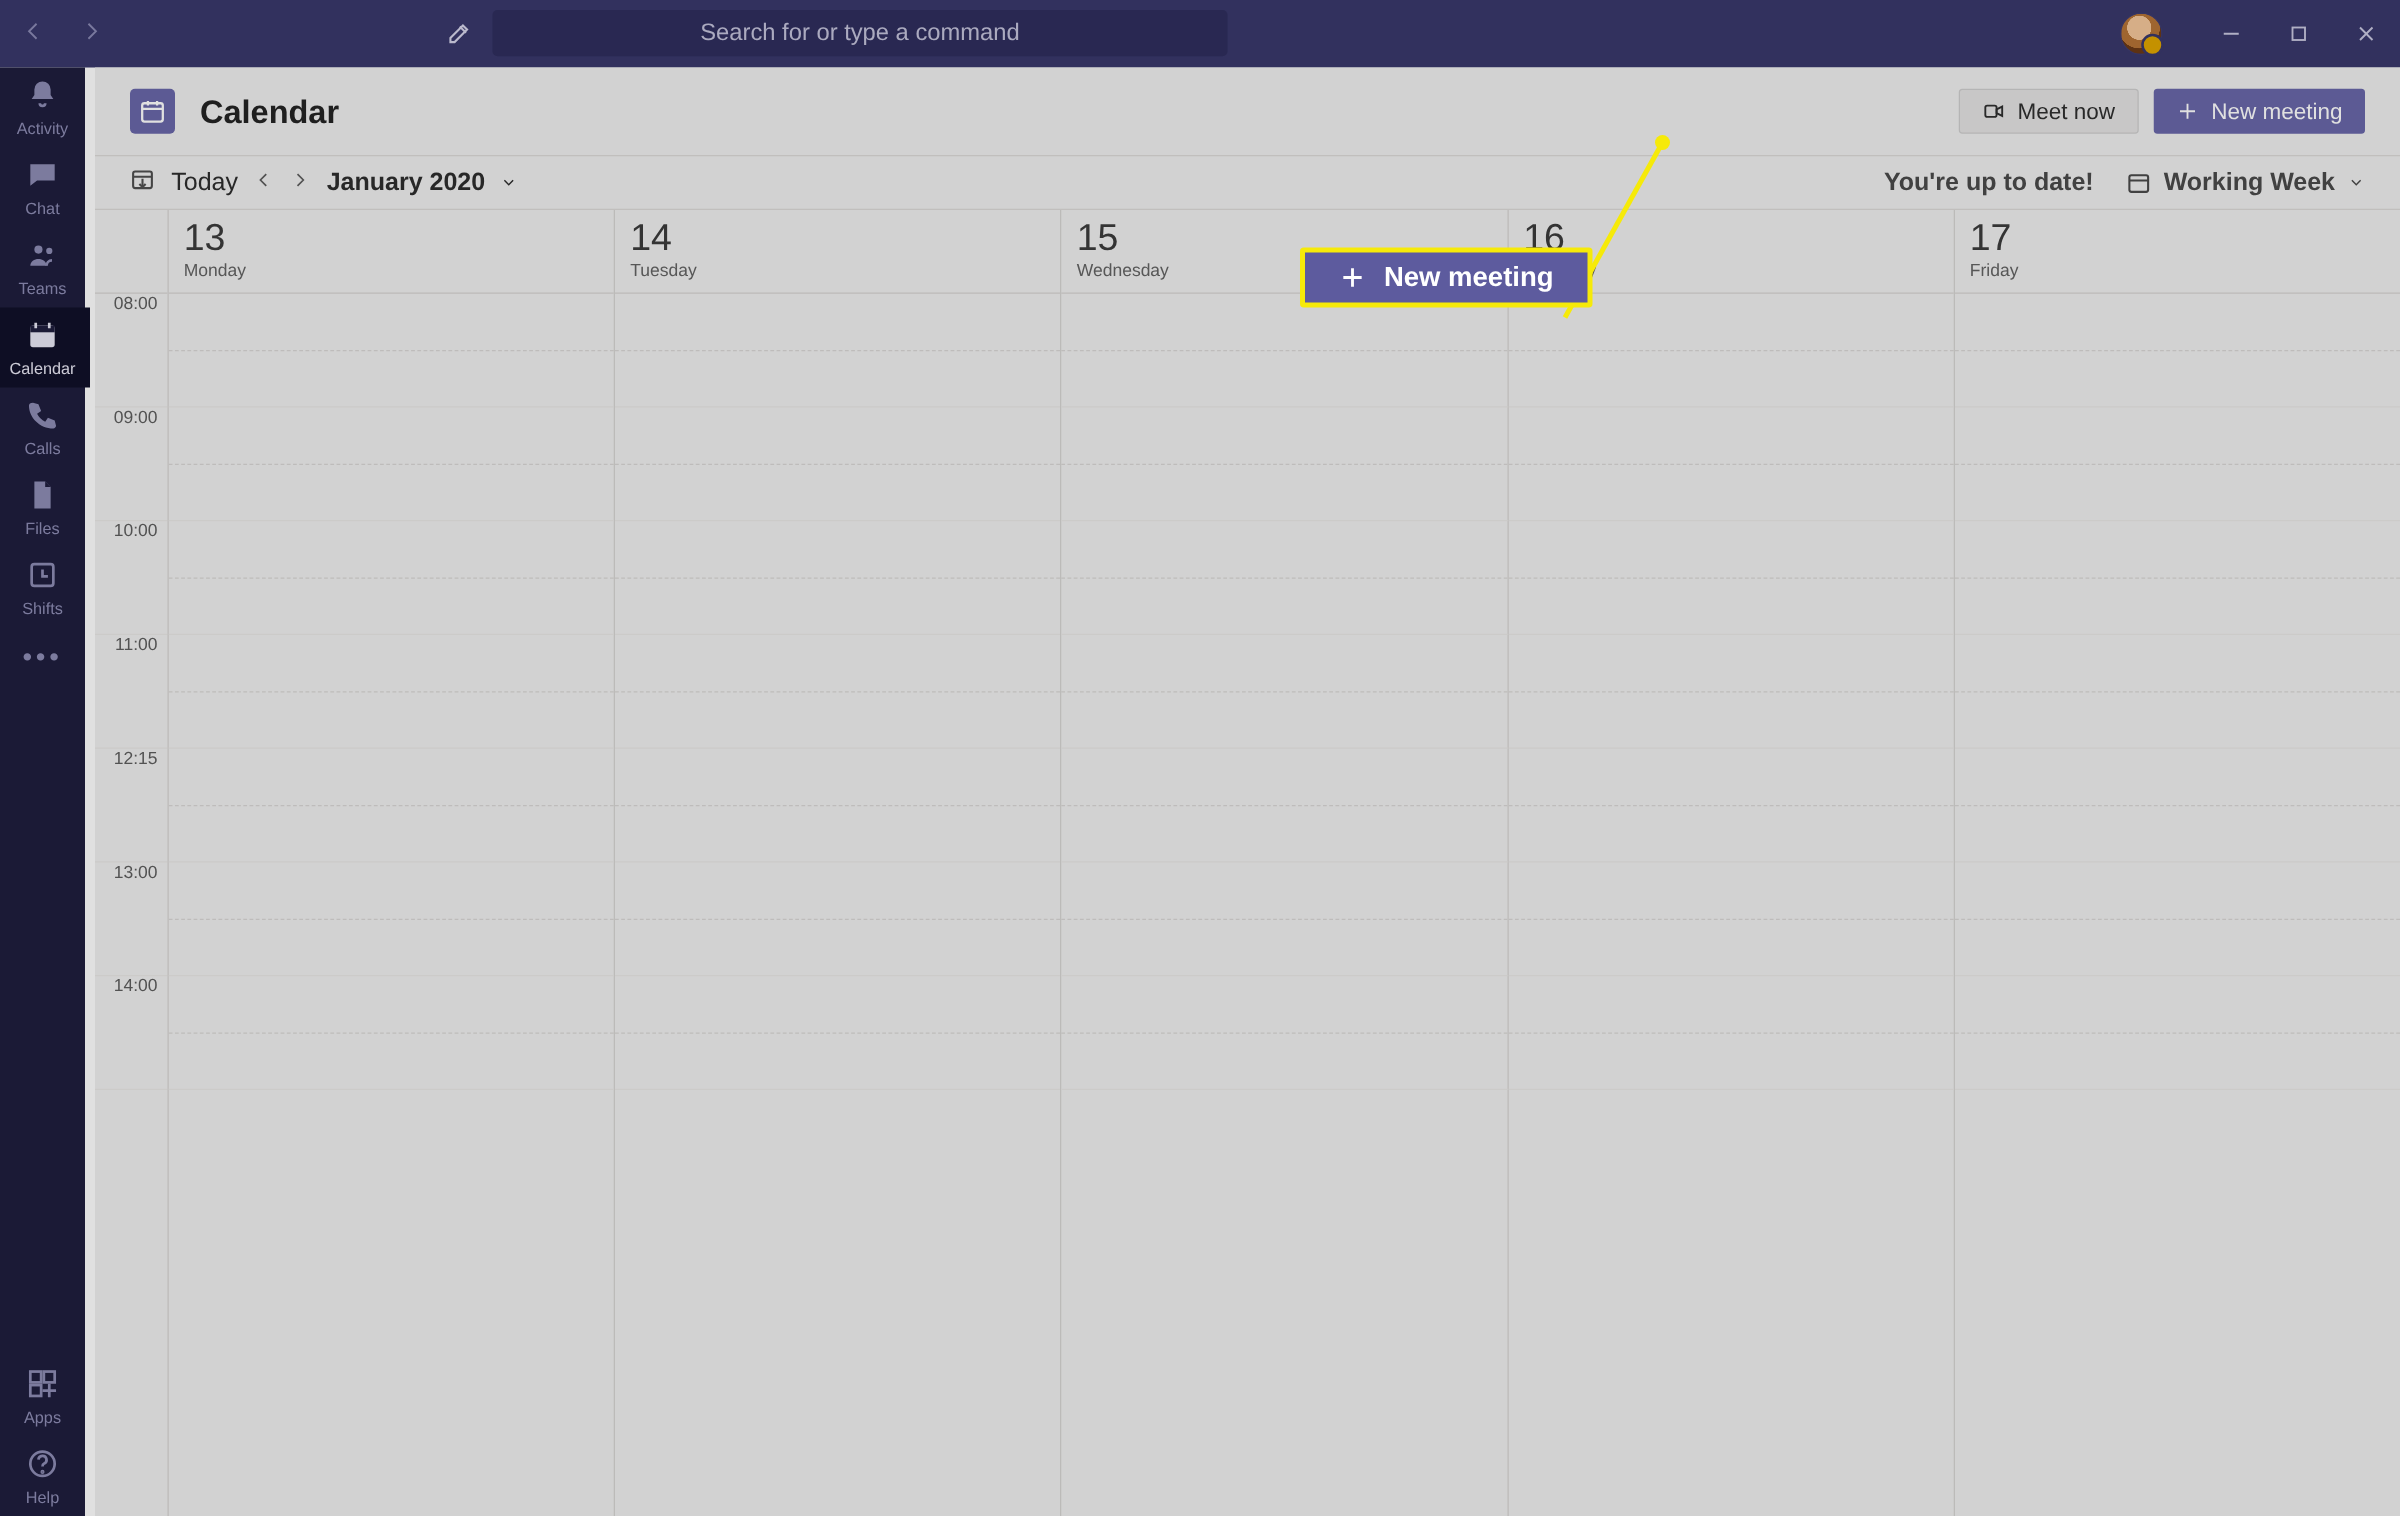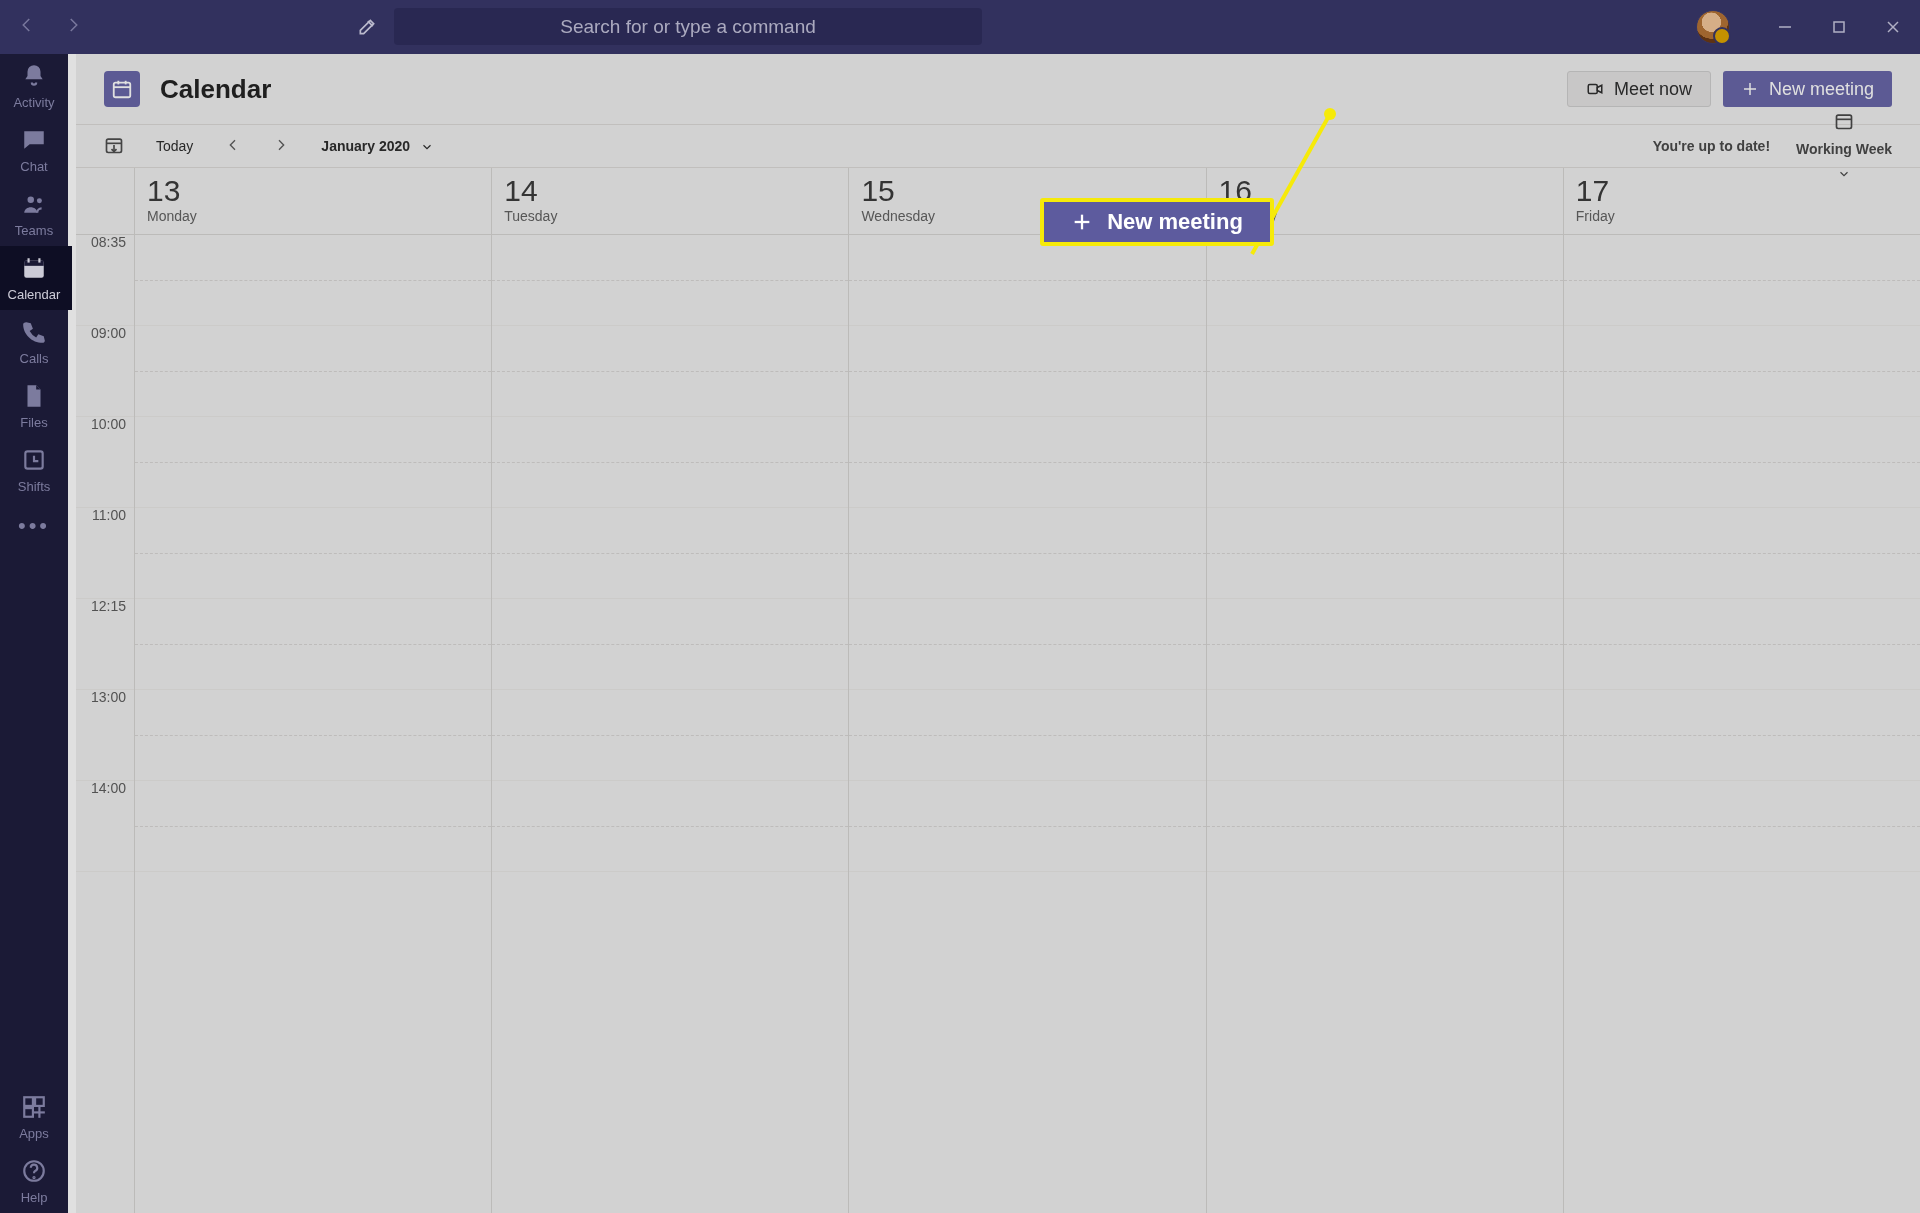--- a/index.html
+++ b/index.html
@@ -57,21 +57,21 @@
 .header{ height:70px; display:flex; align-items:center; padding:0 28px; gap:20px;}
 .app-icon{ width:36px; height:36px; border-radius:4px; background:#6967a9; display:flex; align-items:center; justify-content:center;}
 .app-icon svg{ width:22px; height:22px; stroke:#fff; fill:none;}
 .title{ font-size:26px; font-weight:700; color:#242424;}
 .header-right{ margin-left:auto; display:flex; gap:12px;}
 .btn{ height:36px; border-radius:3px; display:flex; align-items:center; gap:10px; padding:0 18px; font-size:18px; white-space:nowrap;}
 .btn.secondary{ background:#e4e3e3; border:1px solid #cfcece; color:#2f2f2f;}
 .btn.primary{ background:#6967a9; color:#fff;}
 .btn svg{ width:18px; height:18px; fill:none;}
 
-.toolbar{ height:44px; border-top:1px solid #dcdad8; border-bottom:1px solid #dcdad8; display:flex; align-items:center; padding:0 28px; gap:32px; color:#2e2e2e; font-size:14px;}
+.toolbar{ height:44px; border-top:1px solid #dcdad8; border-bottom:1px solid #dcdad8; display:flex; align-items:center; padding:0 28px; gap:13px; color:#2e2e2e; font-size:20px;}
 .toolbar .month{ font-weight:700; }
 .toolbar-right{ margin-left:auto; display:flex; align-items:center; gap:26px; color:#4a4a4a;font-weight:bold;}
 .chev-btn svg{ width:16px; height:16px; stroke:#5e5e5e; fill:none;}
 .mini-cal svg{width:20px;height:20px;stroke:#4f4f4f;fill:none;}
 
 
 .grid{ position:absolute; left:0; right:0; top:114px; bottom:0; display:flex; }
 .time-col{ width:58px; flex:none; }
 .time-col .head{ height:67px; border-bottom:1px solid #d7d5d3;}
 .time-slot{ height:91px; border-bottom:1px solid #e9e7e5; font-size:14px; color:#5e5e5e; text-align:right; padding-right:8px; line-height:1;}
@@ -253,37 +253,37 @@
           <polyline points="9 5 16 12 9 19" stroke-width="2"></polyline>
         </svg></span>
     <span class="month">
       <span>January 2020</span>
       <svg viewBox="0 0 24 24" style="width:14px;height:14px;stroke:#2e2e2e;fill:none;vertical-align:middle;margin-left:6px">
           <polyline points="6 9 12 15 18 9" stroke-width="2"></polyline>
         </svg>
     </span>
     <div class="toolbar-right">
       <span>You're up to date!</span>
-      <span style="display:flex;align-items:center;gap:10px;flex-direction:column;">
+      <span style="display:flex;align-items:center;gap:10px;">
         <svg viewBox="0 0 24 24" style="width:20px;height:20px;stroke:#4a4a4a;fill:none" stroke-width="2">
             <rect x="3" y="5" width="18" height="16" rx="2"></rect>
             <line x1="3" y1="10" x2="21" y2="10"></line>
           </svg>
         <span>Working Week</span>
         <svg viewBox="0 0 24 24" style="width:14px;height:14px;stroke:#4a4a4a;fill:none">
             <polyline points="6 9 12 15 18 9" stroke-width="2"></polyline>
           </svg>
       </span>
     </div>
   </div>
 
   <div class="grid">
     <div class="time-col">
       <div class="head"></div>
-      <div class="time-slot">08:35</div>
+      <div class="time-slot">08:00</div>
       <div class="time-slot">09:00</div>
       <div class="time-slot">10:00</div>
       <div class="time-slot">11:00</div>
       <div class="time-slot">12:15</div>
       <div class="time-slot">13:00</div>
       <div class="time-slot">14:00</div>
     </div>
 
     <div class="day-col">
       <div class="day-head">

